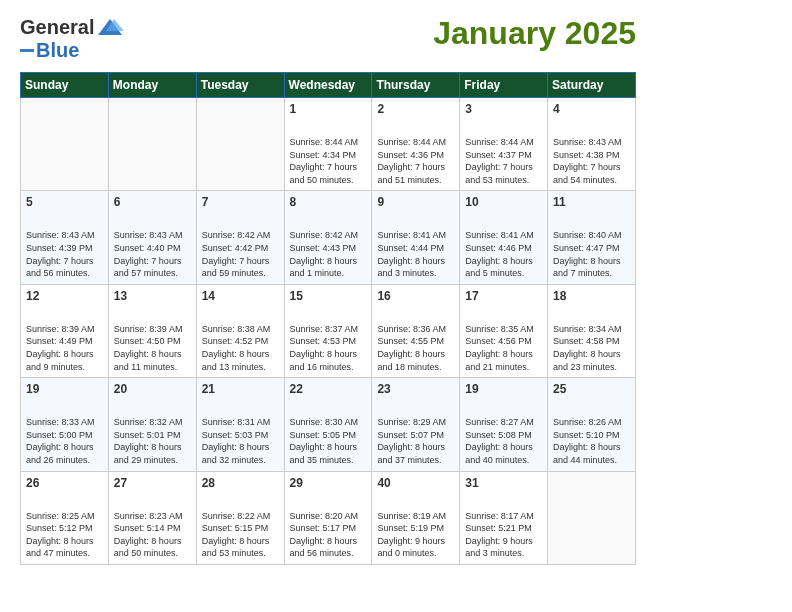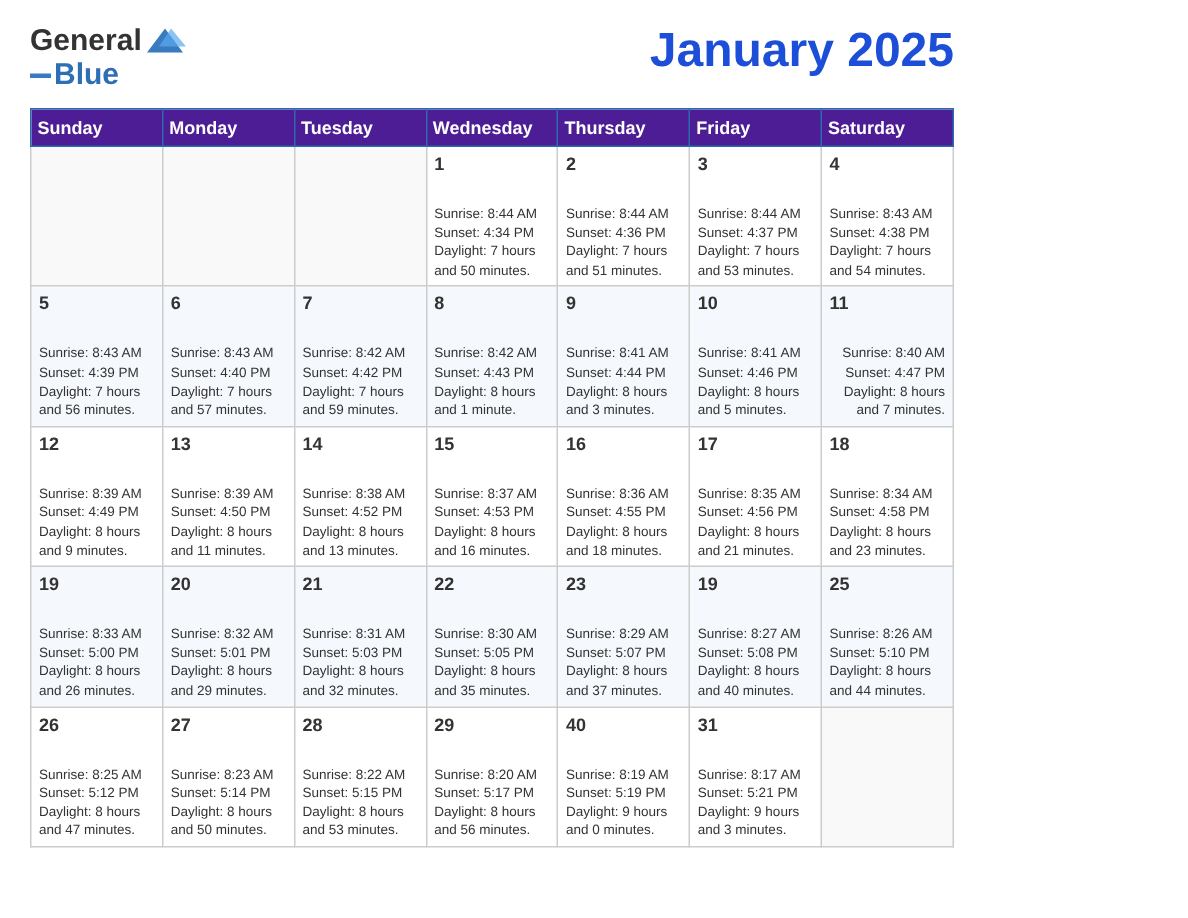--- a/index.html
+++ b/index.html
@@ -41,34 +41,34 @@
       width: 28px;
       height: 22px;
       margin-left: 2px;
     }
     .title-block {
       text-align: right;
     }
     .month-title {
       font-size: 32px;
       font-weight: bold;
-      color: #1d4ed8;
+      color: #4d7c0f;
       line-height: 1.1;
     }
     .subtitle {
       font-size: 14px;
       color: #555;
     }
     .calendar {
       width: 100%;
       border-collapse: collapse;
       border: 1px solid #ccc;
     }
     .calendar th {
-      background-color: #4c1d95;
+      background-color: #14532d;
       color: #fff;
       font-size: 12px;
       font-weight: bold;
       padding: 5px 4px;
       text-align: left;
       border: 1px solid #2a6aaf;
     }
     .calendar td {
       width: calc(100% / 7);
       vertical-align: top;
@@ -204,21 +204,21 @@
           </td>
           <td>
             <div class="day-number">10</div>
             <div class="day-info" style="white-space: pre-line;">Sunrise: 8:41 AM
 Sunset: 4:46 PM
 Daylight: 8 hours
 and 5 minutes.</div>
           </td>
           <td>
             <div class="day-number">11</div>
-            <div class="day-info" style="white-space: pre-line; text-align: right;">Sunrise: 8:40 AM
+            <div class="day-info" style="white-space: pre-line;">Sunrise: 8:40 AM
 Sunset: 4:47 PM
 Daylight: 8 hours
 and 7 minutes.</div>
           </td>
         </tr>
         <tr>
           <td>
             <div class="day-number">12</div>
             <div class="day-info" style="white-space: pre-line;">Sunrise: 8:39 AM
 Sunset: 4:49 PM

